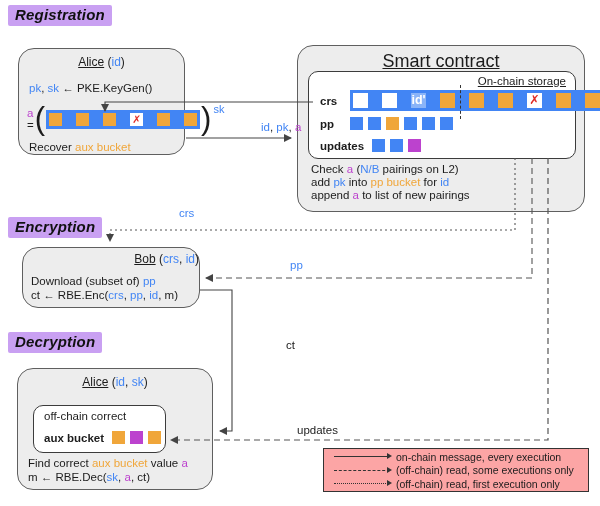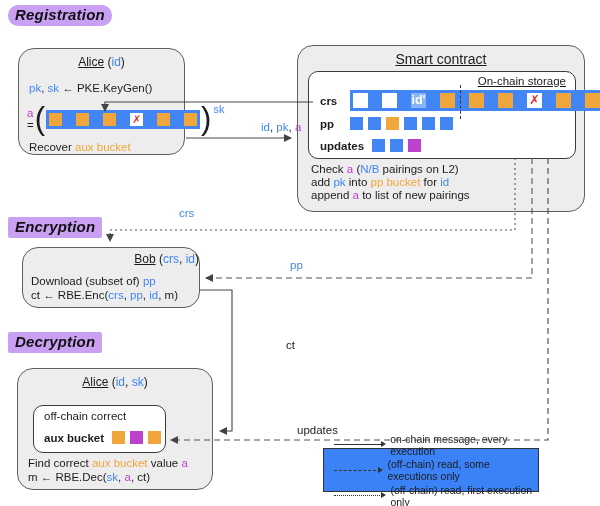--- a/index.html
+++ b/index.html
@@ -8,21 +8,21 @@
          font-size:11.5px;color:#1c1c1c;}
 
   .hl{position:absolute;background:#c9a0f2;color:#111;font-weight:bold;font-style:italic;
       font-size:15px;padding:1px 7px 3px 7px;border-radius:2px;letter-spacing:.2px;}
 
   .gbox{position:absolute;background:#ededed;border:1.2px solid #5f5f5f;border-radius:16px;box-sizing:border-box;}
   .wbox{position:absolute;background:#ffffff;border:1.1px solid #3c3c3c;border-radius:10px;box-sizing:border-box;}
 
   .t{position:absolute;white-space:nowrap;}
   .title{font-size:12px;width:100%;text-align:center;}
-  .ctitle{font-size:14px;}
+  .ctitle{font-size:18px;}
 
   .row{position:absolute;display:flex;align-items:center;gap:8px;}
   .rlabel{font-weight:bold;min-width:22px;}
 
   .bar{display:inline-flex;gap:14px;padding:3px;background:#4285f4;}
   .sq{display:inline-block;text-align:center;font-weight:bold;box-sizing:border-box;}
   .bar-sm .sq{width:13px;height:13px;font-size:11px;line-height:13px;}
   .bar-lg .sq{width:15px;height:15px;font-size:12.5px;line-height:15px;}
   .sqrow{display:inline-flex;gap:5px;}
   .sqrow .sq{width:13px;height:13px;}
@@ -37,36 +37,36 @@
 
   .arow{display:flex;align-items:center;}
   .paren{font-size:31px;font-weight:400;line-height:26px;margin:0 1px;}
   .sup{color:#4285f4;font-size:11px;position:relative;top:-10px;margin-left:1px;}
 
   .divider{position:absolute;border-left:1.2px dashed #333;width:0;z-index:3;}
 
   svg.overlay{position:absolute;left:0;top:0;pointer-events:none;z-index:5;}
   .albl{position:absolute;font-size:11.5px;z-index:6;white-space:nowrap;margin-left:48px;}
 
-  .legend{position:absolute;left:323px;top:448px;width:216px;height:44px;border:1px solid #333;
-          background:#3b82f6;display:flex;flex-direction:column;justify-content:center;gap:1.5px;
+  .legend{position:absolute;left:323px;top:448px;width:266px;height:44px;border:1px solid #333;
+          background:#fca5a5;display:flex;flex-direction:column;justify-content:center;gap:1.5px;
           padding-left:10px;box-sizing:border-box;}
   .lrow{display:flex;align-items:center;gap:6px;font-size:10.5px;}
   .lsample{width:56px;height:0;border-top:1.2px solid #333;position:relative;display:inline-block;}
   .lsample.dashed{border-top-style:dashed;}
   .lsample.dotted{border-top-style:dotted;}
   .lsample::after{content:"";position:absolute;right:-2px;top:-3.6px;
                   border-left:5px solid #333;border-top:3px solid transparent;border-bottom:3px solid transparent;}
 </style>
 </head>
 <body>
 
 <div id="stage">
 
-  <div class="hl" style="left:8px;top:5px;border-radius:10px;">Registration</div>
+  <div class="hl" style="left:8px;top:5px;">Registration</div>
   <div class="hl" style="left:8px;top:217px;">Encryption</div>
   <div class="hl" style="left:8px;top:332px;">Decryption</div>
 
   <div class="gbox" style="left:18px;top:48px;width:167px;height:107px;">
     <div class="t title" style="top:6px;left:0;"><span style="text-decoration: underline;">Alice</span><span> (</span><span style="color: rgb(66, 133, 244);">id</span><span>)</span></div>
     <div class="t" style="left:10px;top:33px;"><span style="color: rgb(66, 133, 244);">pk</span><span>, </span><span style="color: rgb(66, 133, 244);">sk</span><span> ← PKE.KeyGen()</span></div>
     <div class="arow" style="position:absolute;left:8px;top:57px;">
       <span><span style="color: rgb(188, 66, 206);">a</span><span> =</span></span>
       <span class="paren">(</span>
       <span class="bar bar-sm">

